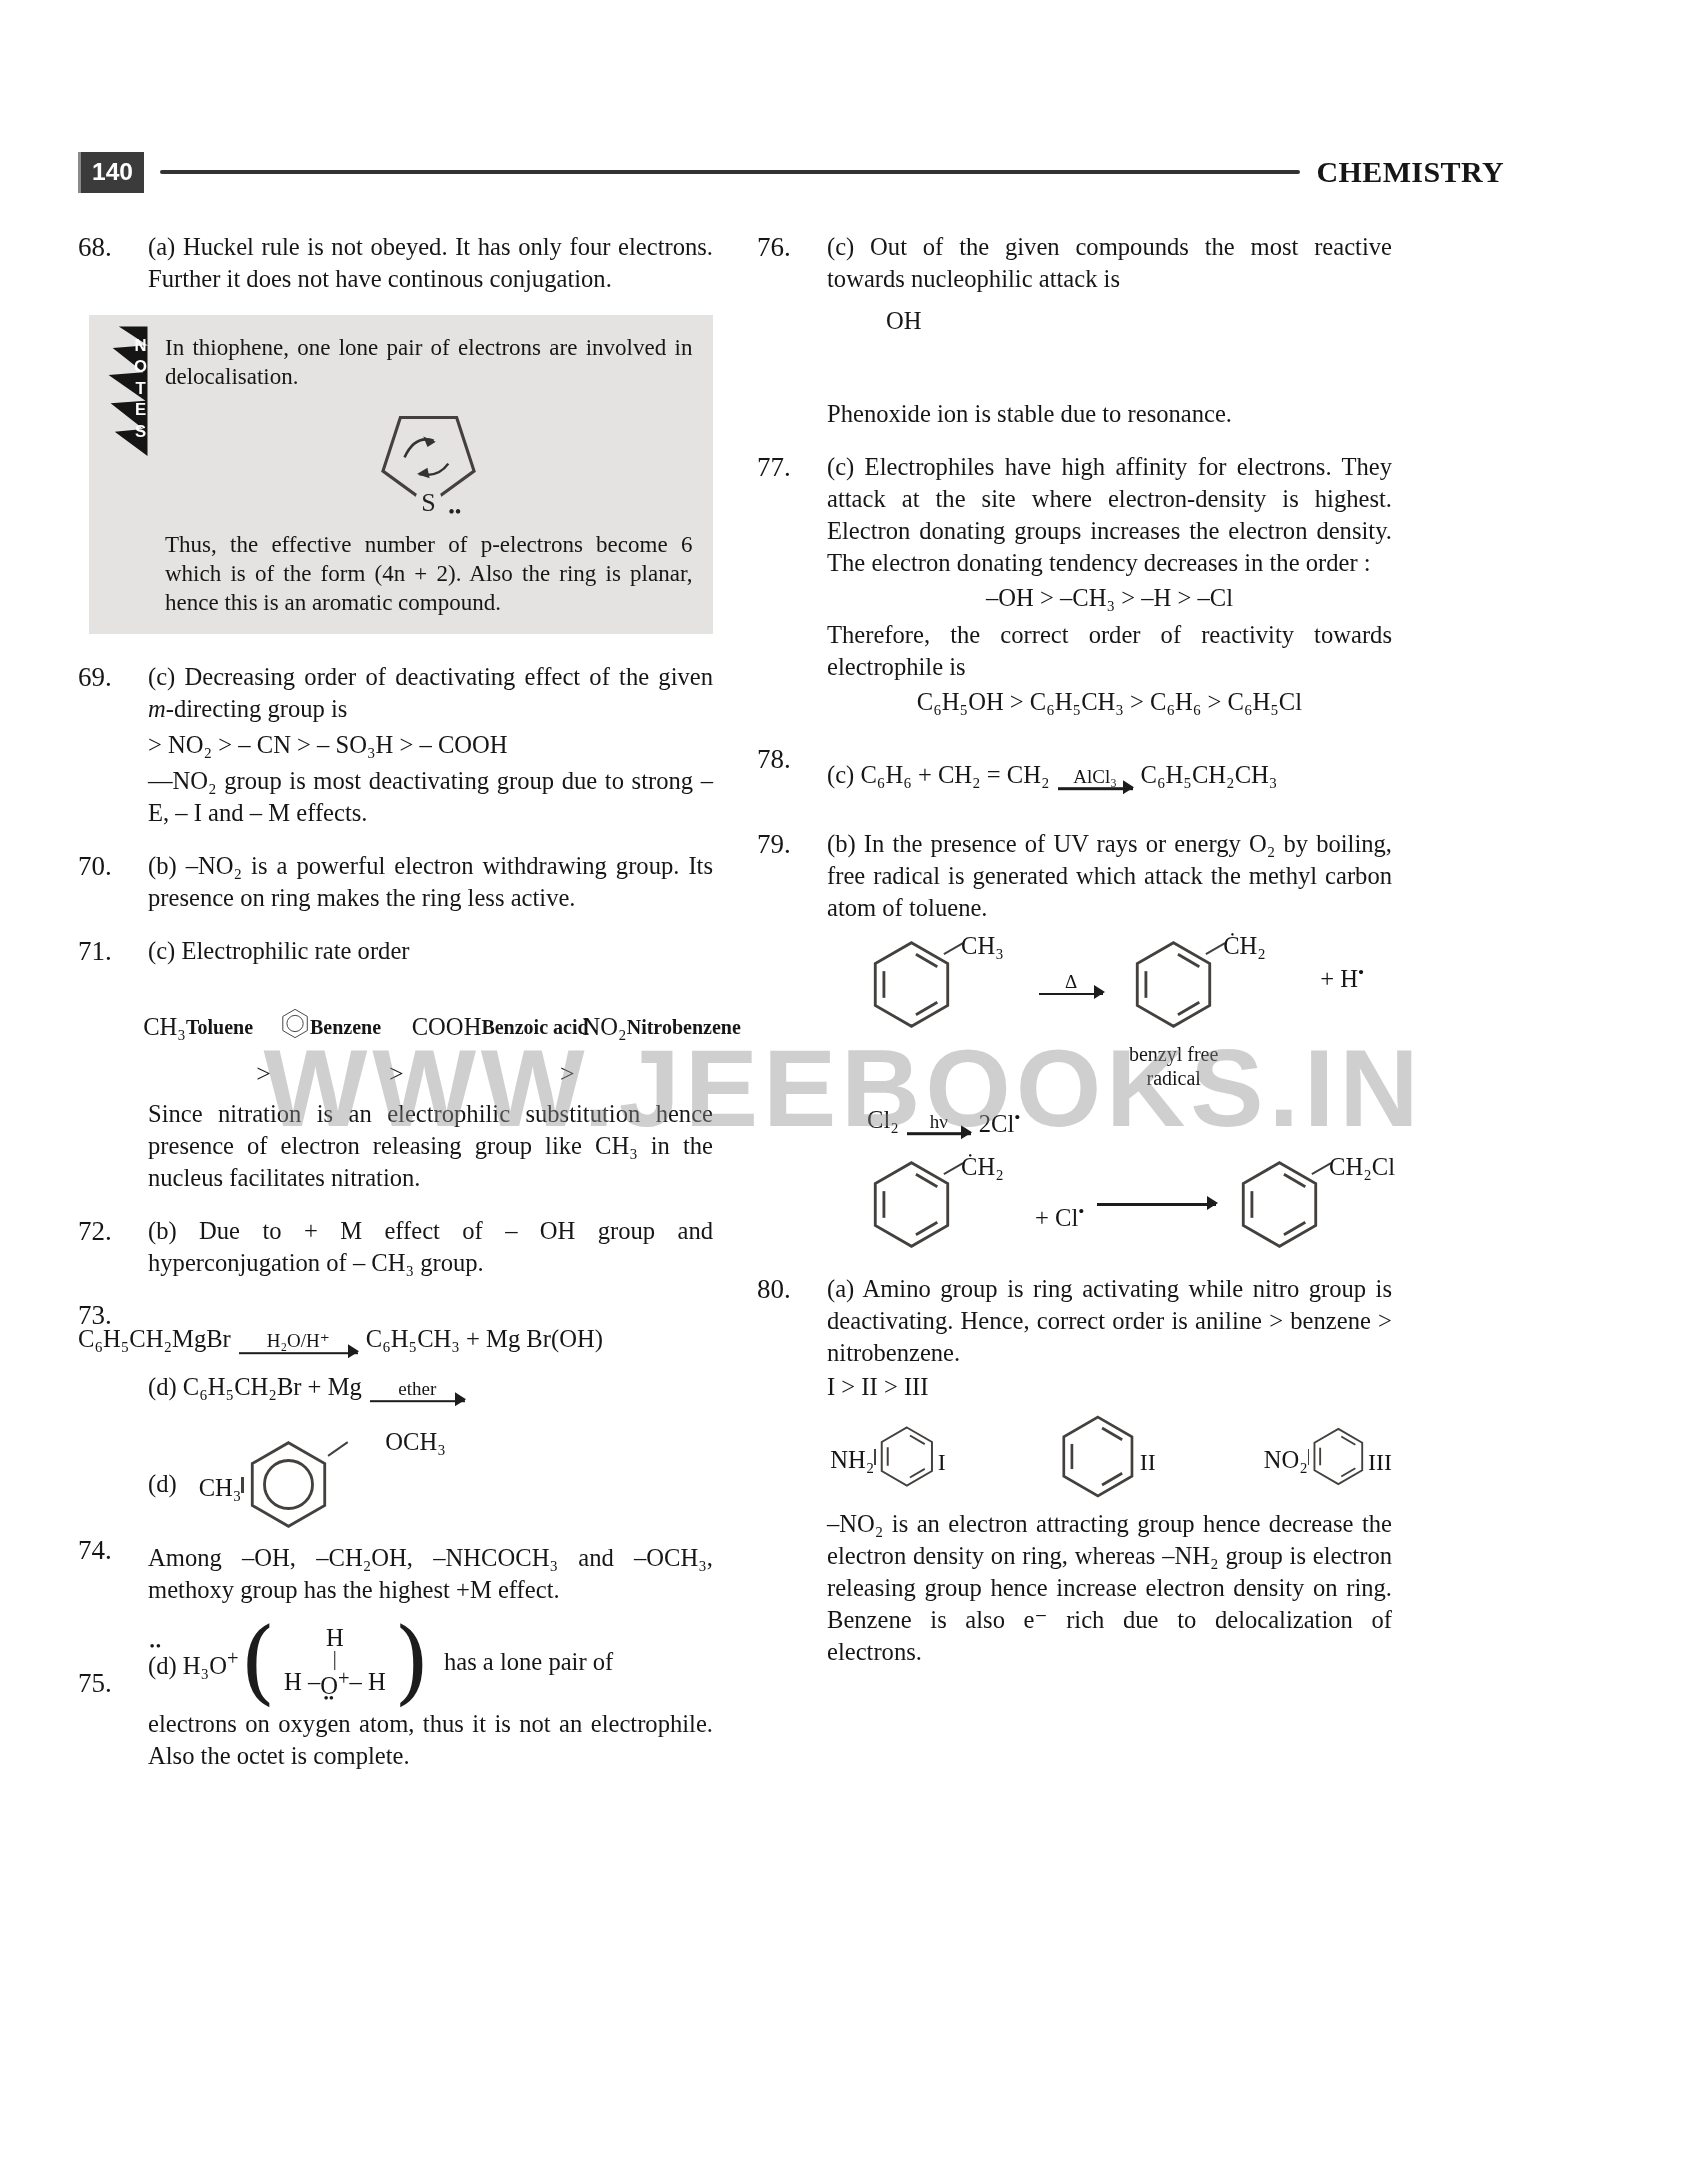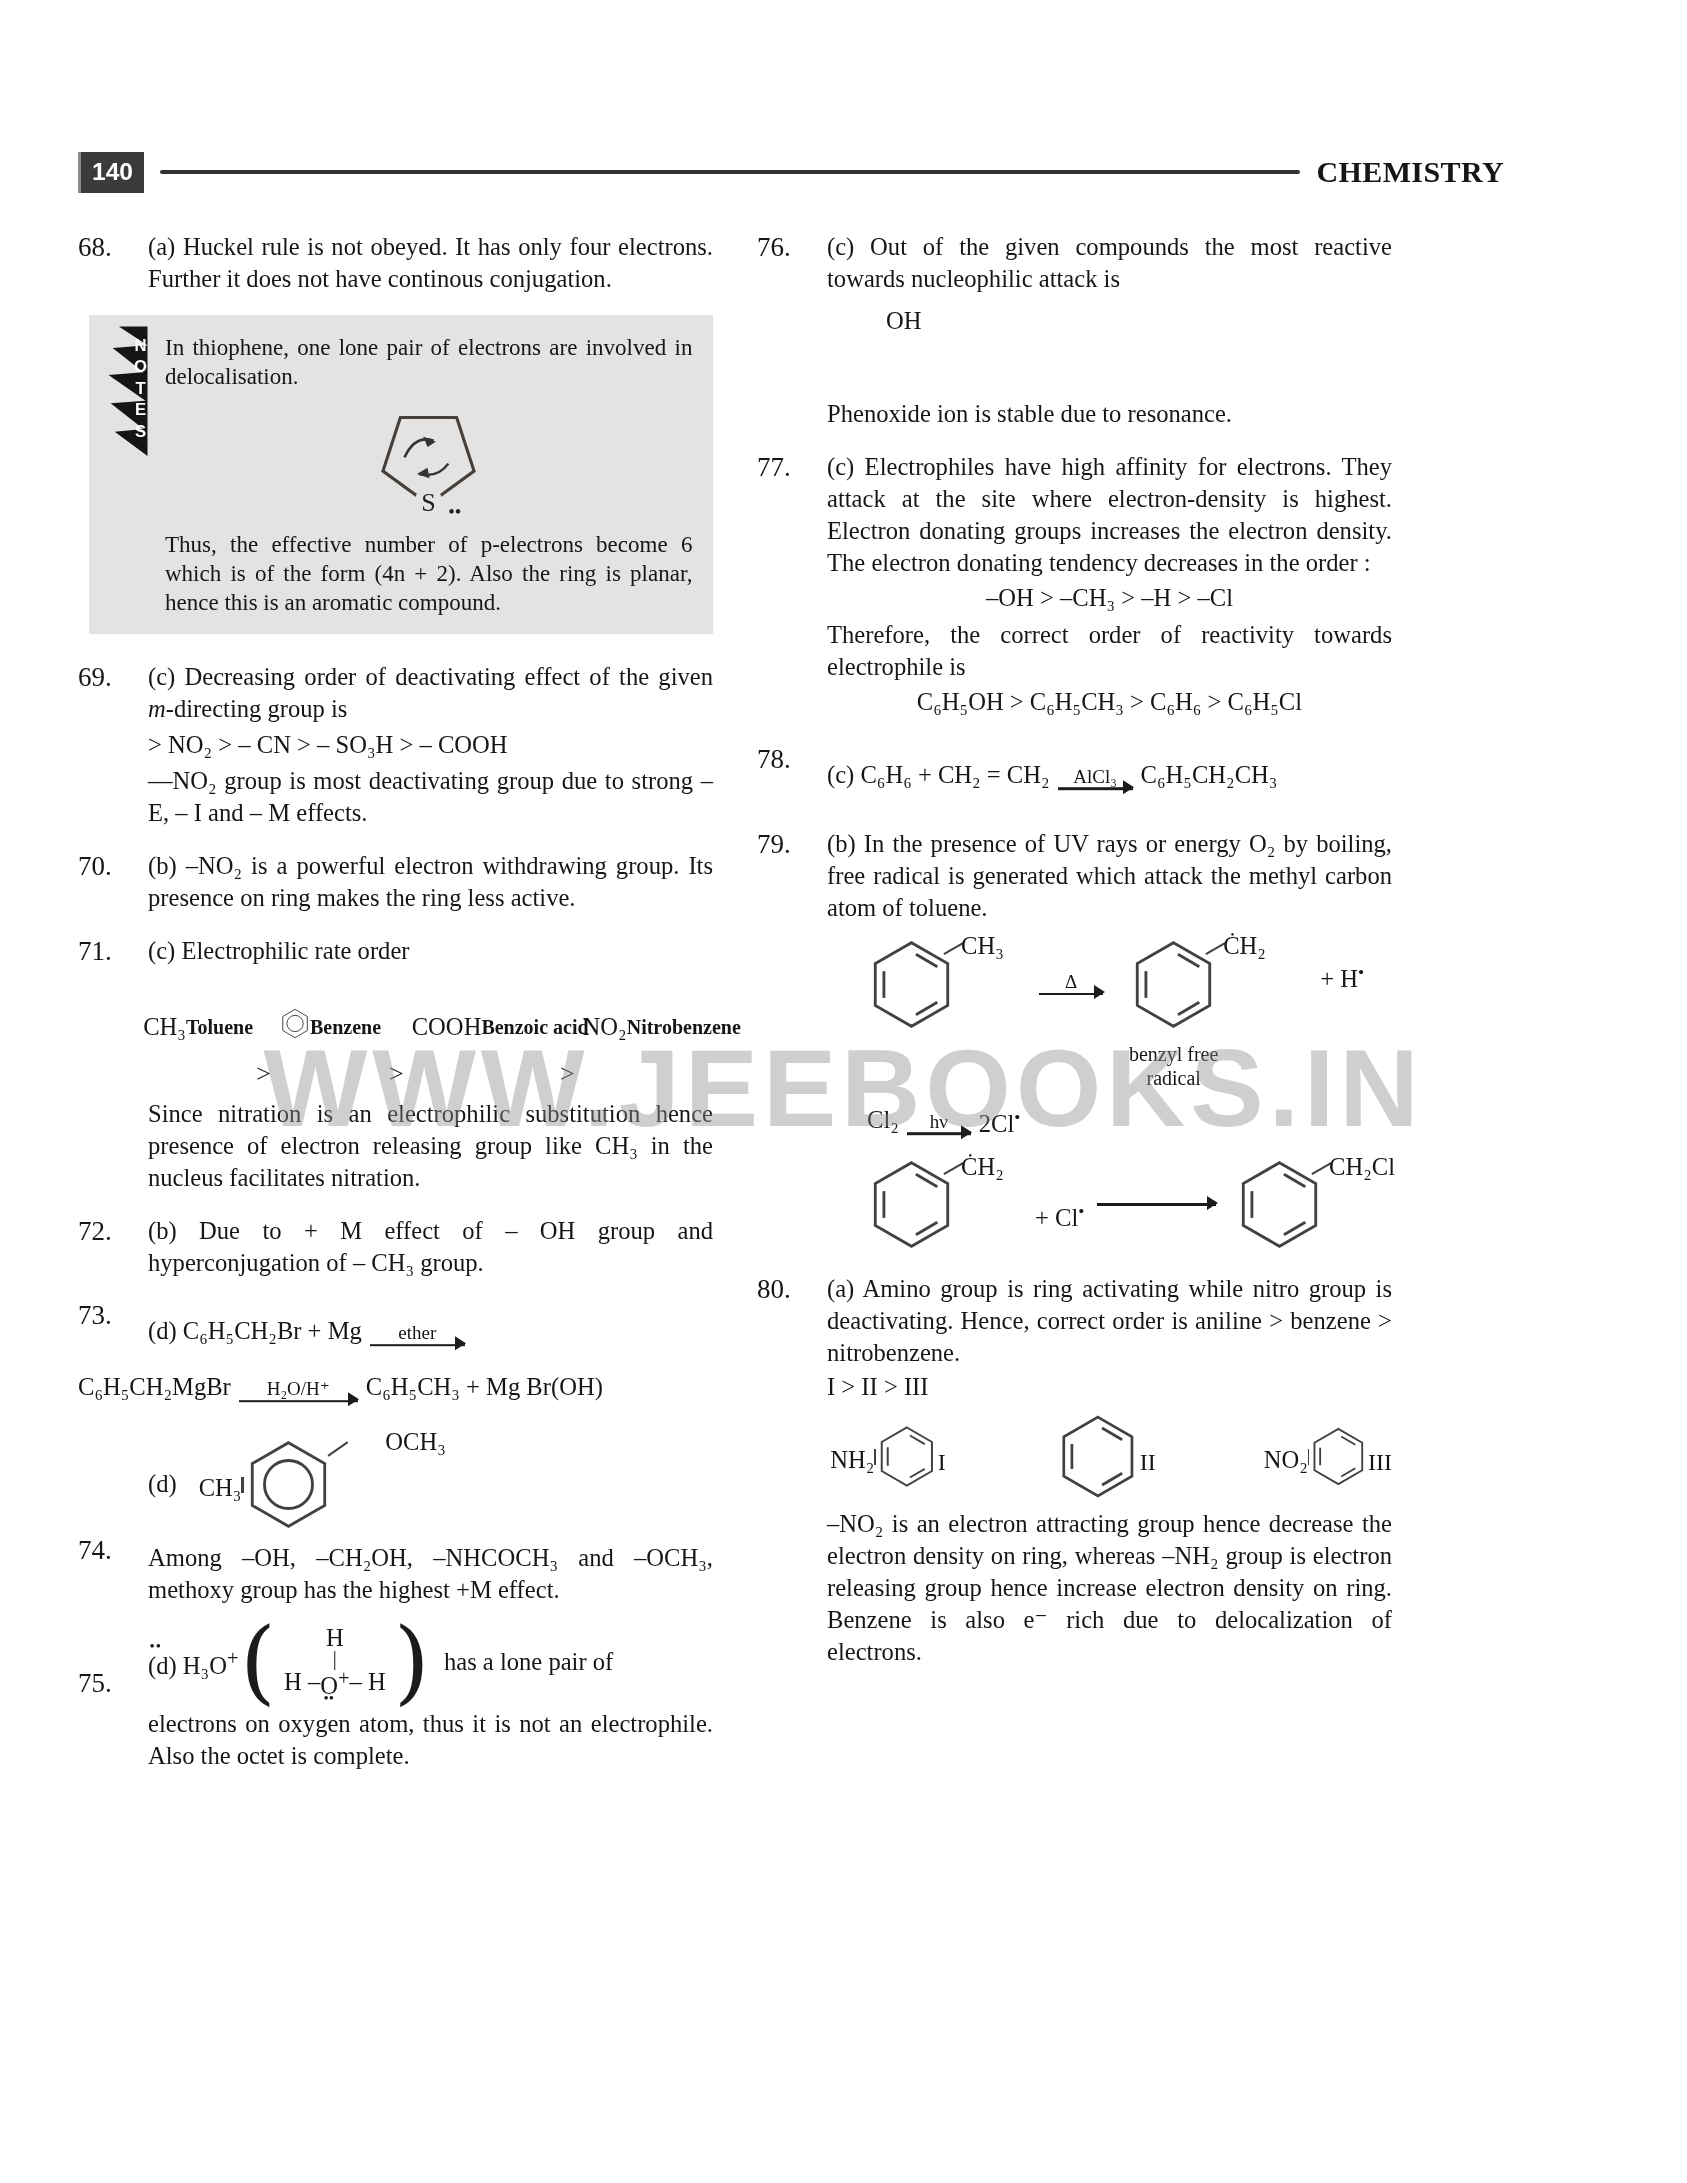--- a/index.html
+++ b/index.html
@@ -221,34 +221,34 @@
       <div class="item">
         <span class="qnum">72.</span>
         <div class="ibody">
             <div class="para">(b)  Due to + M effect of – OH group and hyperconjugation of – CH₃ group.</div>
           </div>
       </div>
 
       <div class="item">
         <span class="qnum">73.</span>
         <div class="ibody">
+          <div class="eq eq-left">
+            <span>C₆H₅CH₂MgBr</span>
+            <span class="rxn">
+                <span class="lbl">H₂O/H⁺</span>
+                <span class="arr w150"></span>
+              </span>
+            <span>C₆H₅CH₃ + Mg Br(OH)</span>
+          </div>
           <div class="eq">
             <span>(d)  C₆H₅CH₂Br + Mg</span>
             <span class="rxn">
                 <span class="lbl">ether</span>
                 <span class="arr"></span>
               </span>
-          </div>
-          <div class="eq eq-left">
-            <span>C₆H₅CH₂MgBr</span>
-            <span class="rxn">
-                <span class="lbl">H₂O/H⁺</span>
-                <span class="arr w150"></span>
-              </span>
-            <span>C₆H₅CH₃ + Mg Br(OH)</span>
           </div>
         </div>
       </div>
 
       <div class="item">
         <span class="qnum" style="padding-top:94px">74.</span>
         <div class="ibody">
           <div class="q74row">
             <span class="q74opt">(d)</span>
             <div class="struct">

